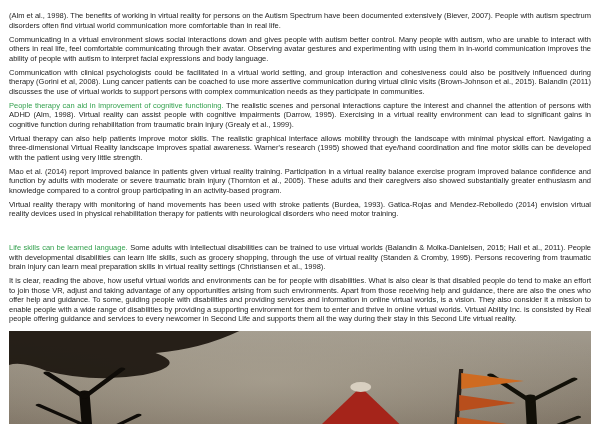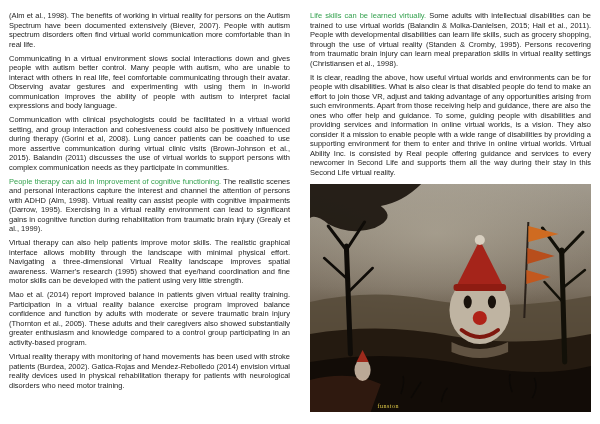--- a/index.html
+++ b/index.html
@@ -2,20 +2,21 @@
 <html><head>
 <meta charset="utf-8">
 <style>
   html,body{margin:0;padding:0;background:#ffffff;}
   .page{
     width:600px;height:424px;box-sizing:border-box;
     background:#ffffff;
     display:flex;gap:20px;
     padding:11px 9px 8px 9px;
     font-family:"Liberation Sans", sans-serif;
+    flex-direction:column;
   }
   .col{flex:1 1 0;min-width:0;}
   .col p{
     margin:0 0 4.5px 0;
     font-size:7.5px;
     line-height:1.27;
     color:#1d1d1d;
     text-align:justify;
   }
   .lead{color:#35a14f;}
@@ -52,27 +53,27 @@
     <p>
       <span class="lead"></span>
       <span>Virtual therapy can also help patients improve motor skills. The realistic graphical interface allows mobility through the landscape with minimal physical effort. Navigating a three-dimensional Virtual Reality landscape improves spatial awareness. Warner's research (1995) showed that eye/hand coordination and fine motor skills can be developed with the patient using very little strength.</span>
     </p>
     <p>
       <span class="lead"></span>
       <span>Mao et al. (2014) report improved balance in patients given virtual reality training. Participation in a virtual reality balance exercise program improved balance confidence and function by adults with moderate or severe traumatic brain injury (Thornton et al., 2005). These adults and their caregivers also showed substantially greater enthusiasm and knowledge compared to a control group participating in an activity-based program.</span>
     </p>
     <p>
       <span class="lead"></span>
-      <span>Virtual reality therapy with monitoring of hand movements has been used with stroke patients (Burdea, 2002). Gatica-Rojas and Mendez-Rebolledo (2014) envision virtual reality devices used in physical rehabilitation therapy for patients with neurological disorders who need motor training.</span>
+      <span>Virtual reality therapy with monitoring of hand movements has been used with stroke patients (Burdea, 1993). Gatica-Rojas and Mendez-Rebolledo (2014) envision virtual reality devices used in physical rehabilitation therapy for patients with neurological disorders who need motor training.</span>
     </p>
   </div>
 
   <div class="col">
     <p>
-      <span class="lead">Life skills can be learned virtually.</span>
+      <span class="lead">Life skills can be learned language.</span>
       <span>Some adults with intellectual disabilities can be trained to use virtual worlds (Balandin &amp; Molka-Danielsen, 2015; Hall et al., 2011). People with developmental disabilities can learn life skills, such as grocery shopping, through the use of virtual reality (Standen &amp; Cromby, 1995). Persons recovering from traumatic brain injury can learn meal preparation skills in virtual reality settings (Christiansen et al., 1998).</span>
     </p>
     <p>
       <span class="lead"></span>
       <span>It is clear, reading the above, how useful virtual worlds and environments can be for people with disabilities. What is also clear is that disabled people do tend to make an effort to join those VR, adjust and taking advantage of any opportunities arising from such environments. Apart from those receiving help and guidance, there are also the ones who offer help and guidance. To some, guiding people with disabilities and providing services and information in online virtual worlds, is a vision. They also consider it a mission to enable people with a wide range of disabilities by providing a supporting environment for them to enter and thrive in online virtual worlds. Virtual Ability Inc. is consisted by Real people offering guidance and services to every newcomer in Second Life and supports them all the way during their stay in this Second Life virtual reality.</span>
     </p>
 
     <figure>
       <svg viewBox="0 0 278 228" preserveAspectRatio="none" role="img">
         <defs>

